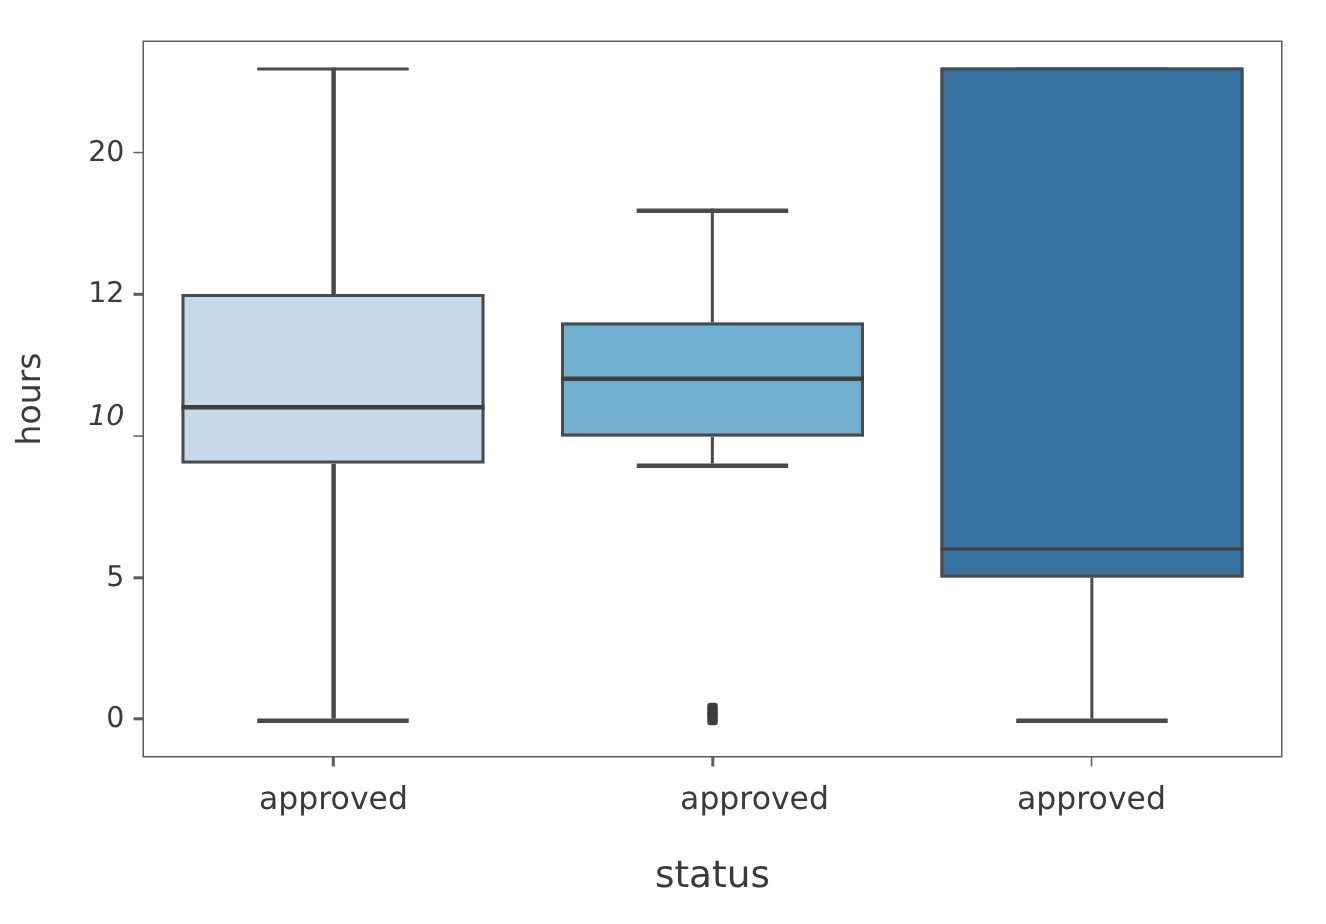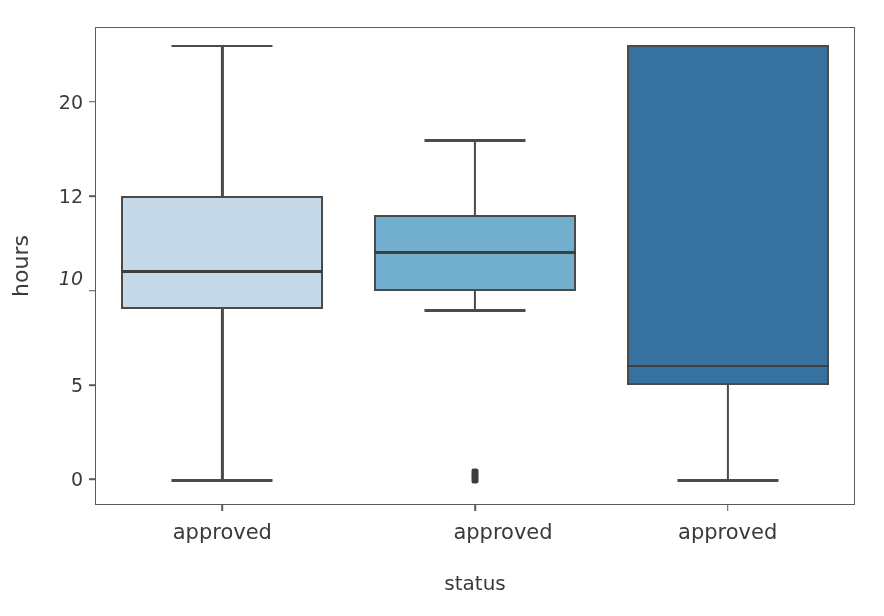--- a/index.html
+++ b/index.html
@@ -78,21 +78,21 @@
     transform-origin: center center;
     font-size: 22px;
     color: #3a3a3a;
     white-space: nowrap;
   }
   #xlabel {
     position: absolute;
     left: 475px;
     top: 583px;
     transform: translate(-50%, -50%);
-    font-size: 20px;
+    font-size: 25px;
     color: #3a3a3a;
     white-space: nowrap;
   }
   
   .box-rect {
     position: absolute;
     box-sizing: border-box;
     border: 2.2px solid #4a4a4a;
   }
   .median-line {

